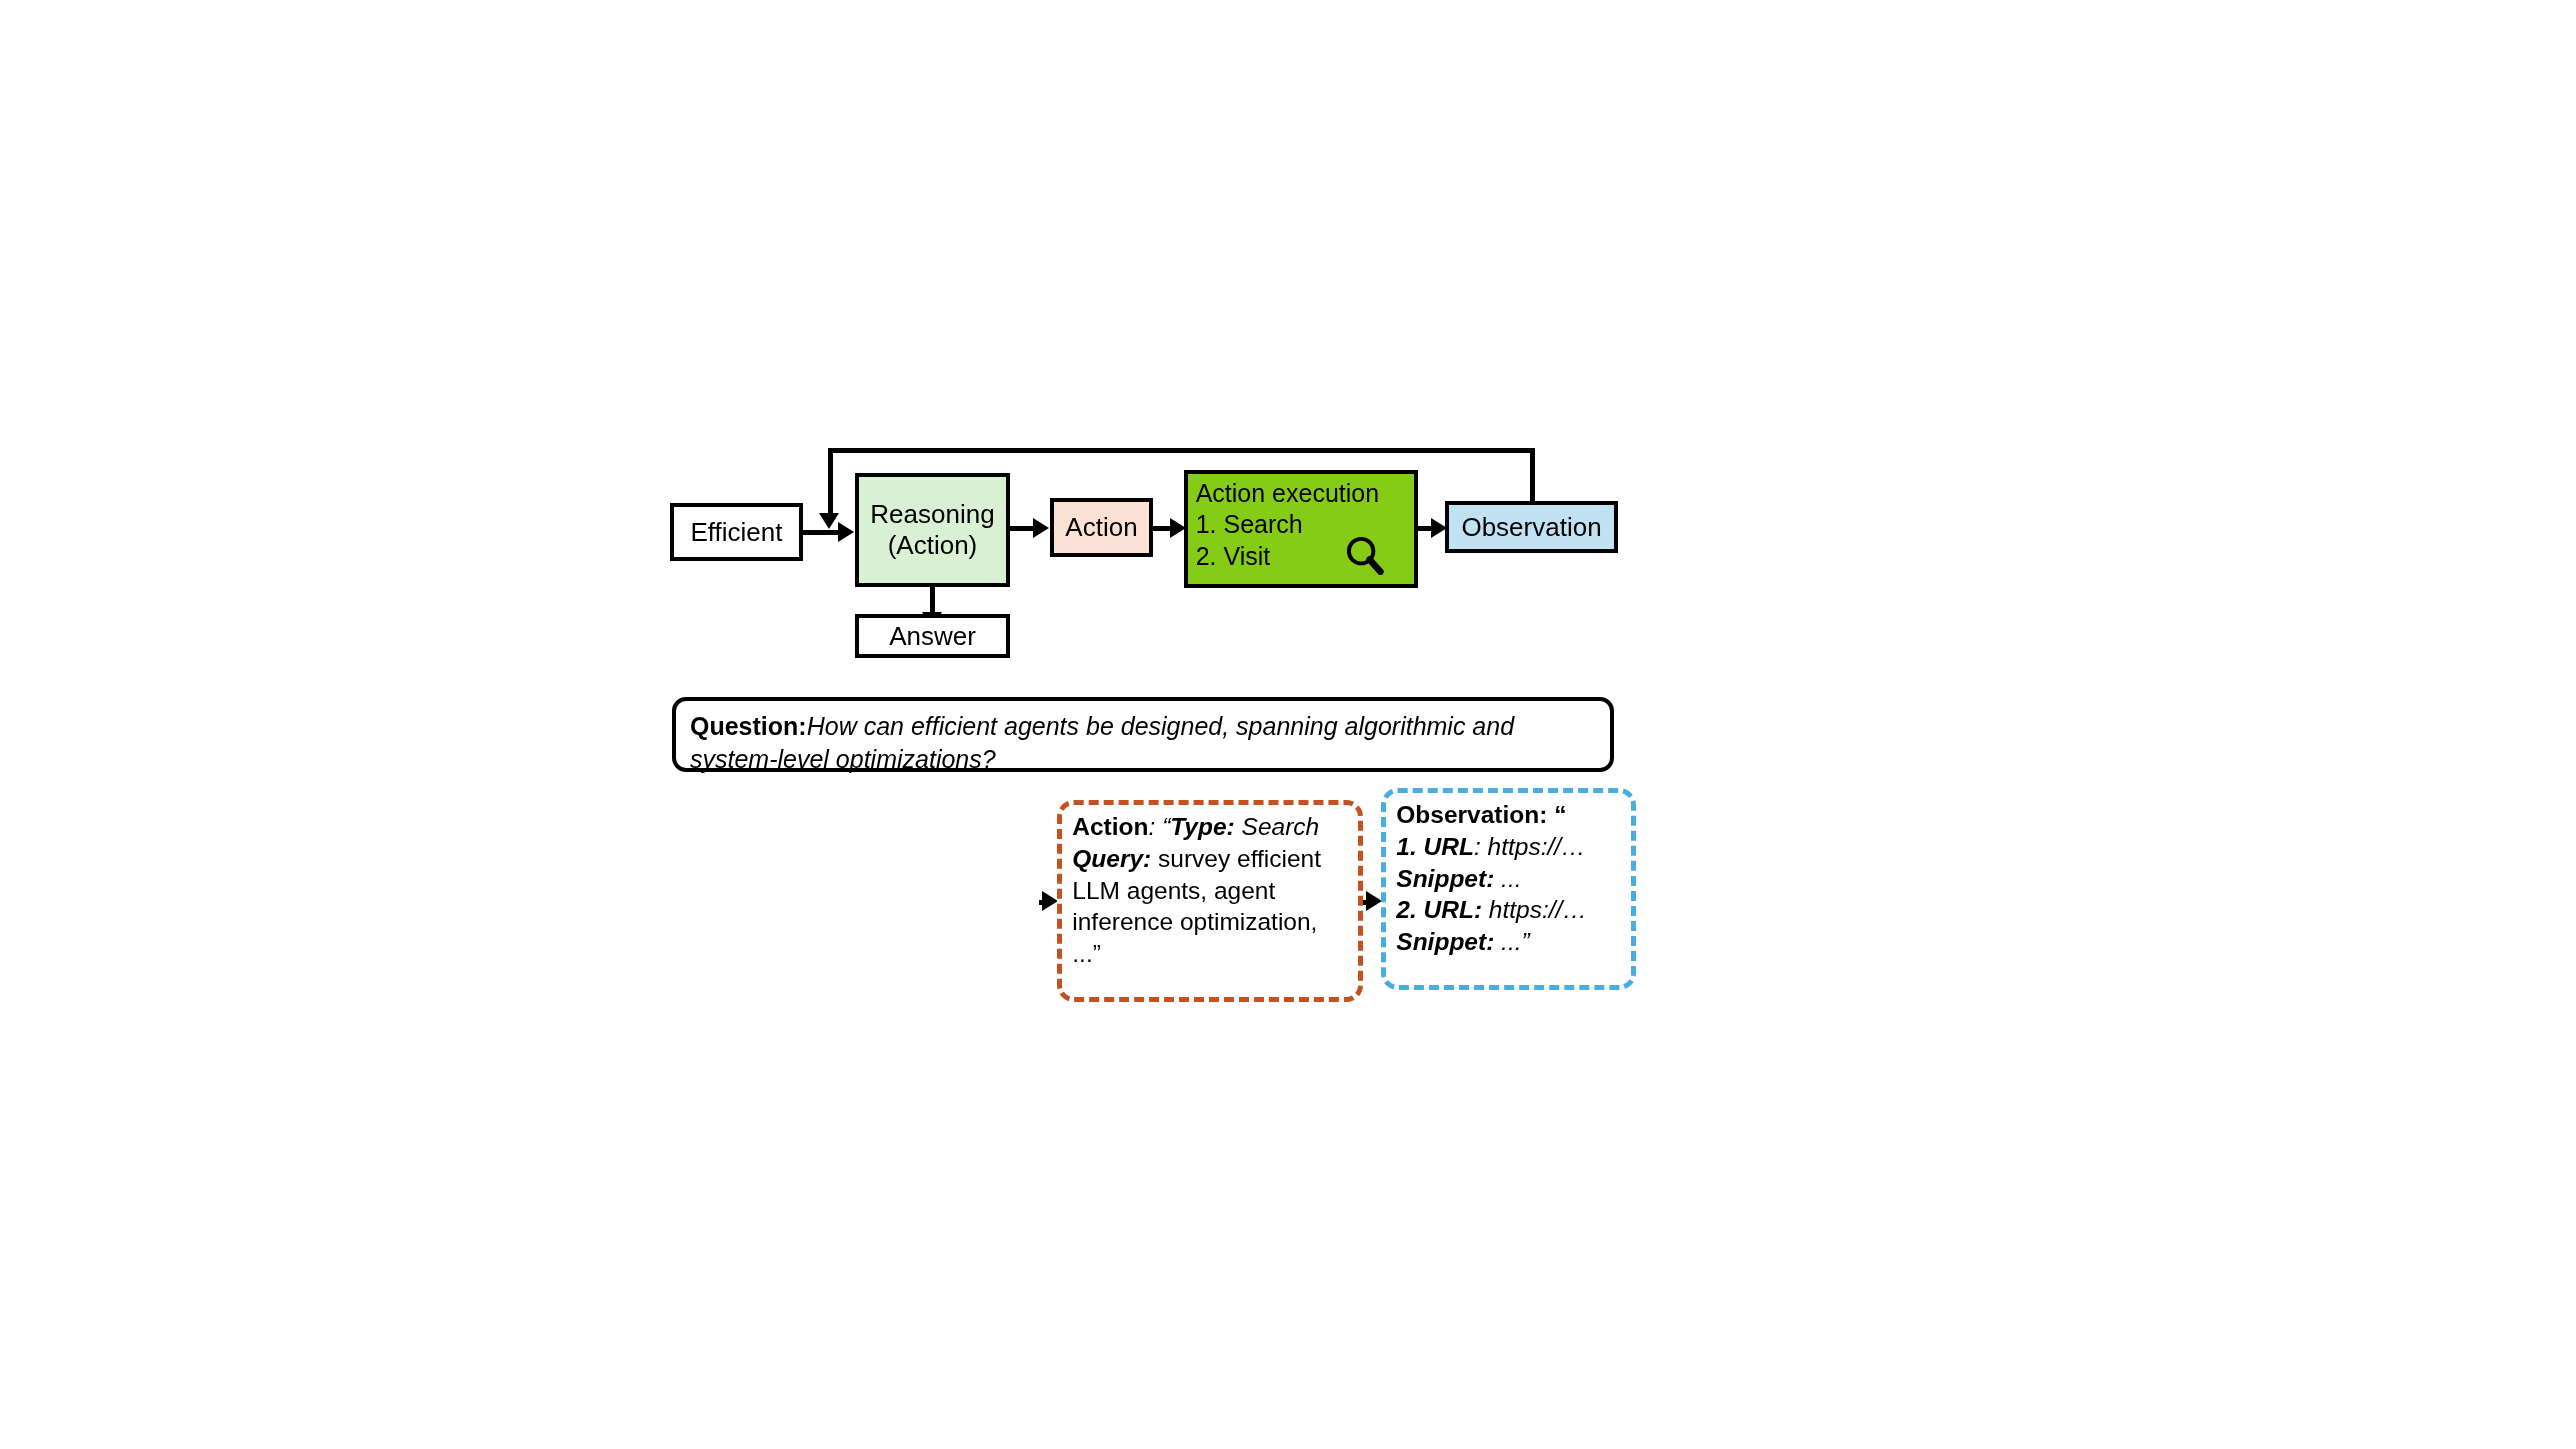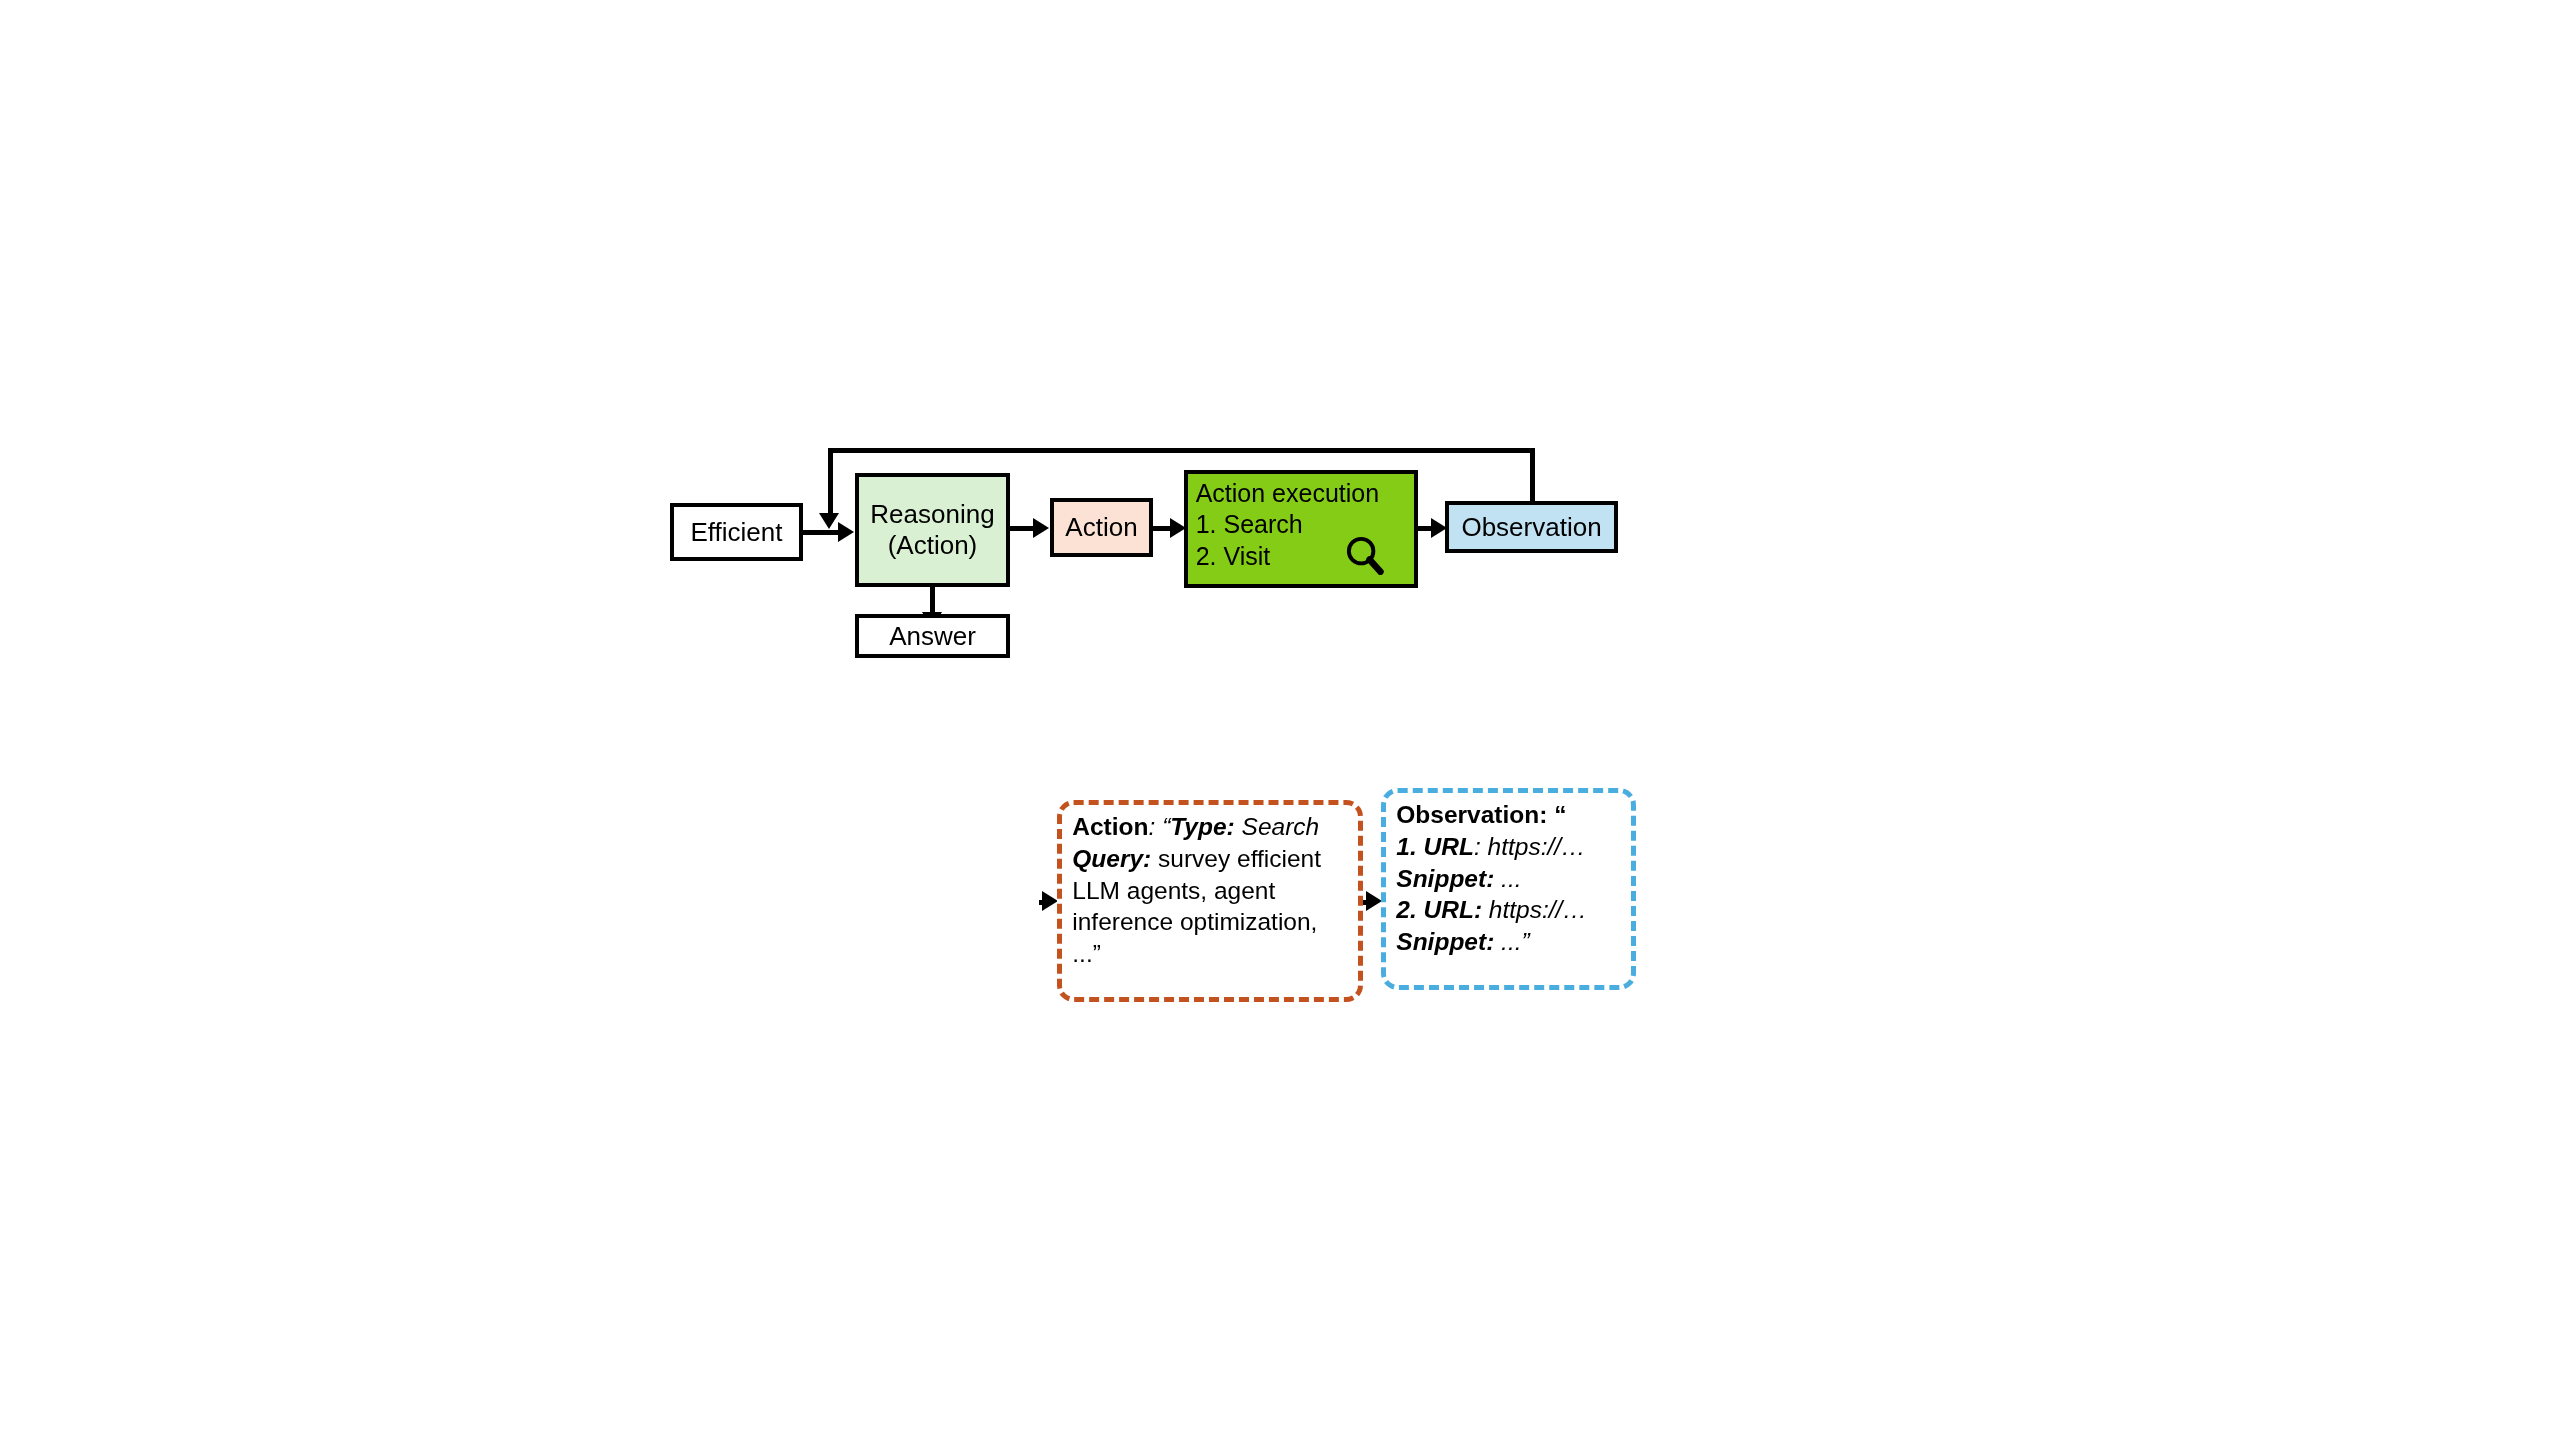--- a/index.html
+++ b/index.html
@@ -120,20 +120,23 @@
   </svg>
 
   <div class="fbox box-observation" style="background:#c0e2f2;">
     <span>Observation</span>
   </div>
 
   <div class="fbox box-answer">
     <span>Answer</span>
   </div>
 
+  <div class="qbubble">
+    <b>Question:</b><span>How can efficient agents be designed, spanning algorithmic and system-level optimizations?</span>
+  </div>
 
 
   <div class="ln hl arrow-small" style="left:1039px;top:900px;width:6.4px;"></div>
   <div class="arrowhead ah-right" style="left:1042px;top:891px;"></div>
 
   <div class="dbox box-action-d">
     <span class="lead">Action</span><span class="it">: </span><span class="it">“</span><span class="bi">Type:</span><span class="it"> Search</span> <span class="bi">Query:</span><span> survey efficient LLM agents, agent inference optimization, ...”</span>
   </div>
 
   <div class="ln hl arrow-small" style="left:1363px;top:900px;width:6.4px;"></div>

